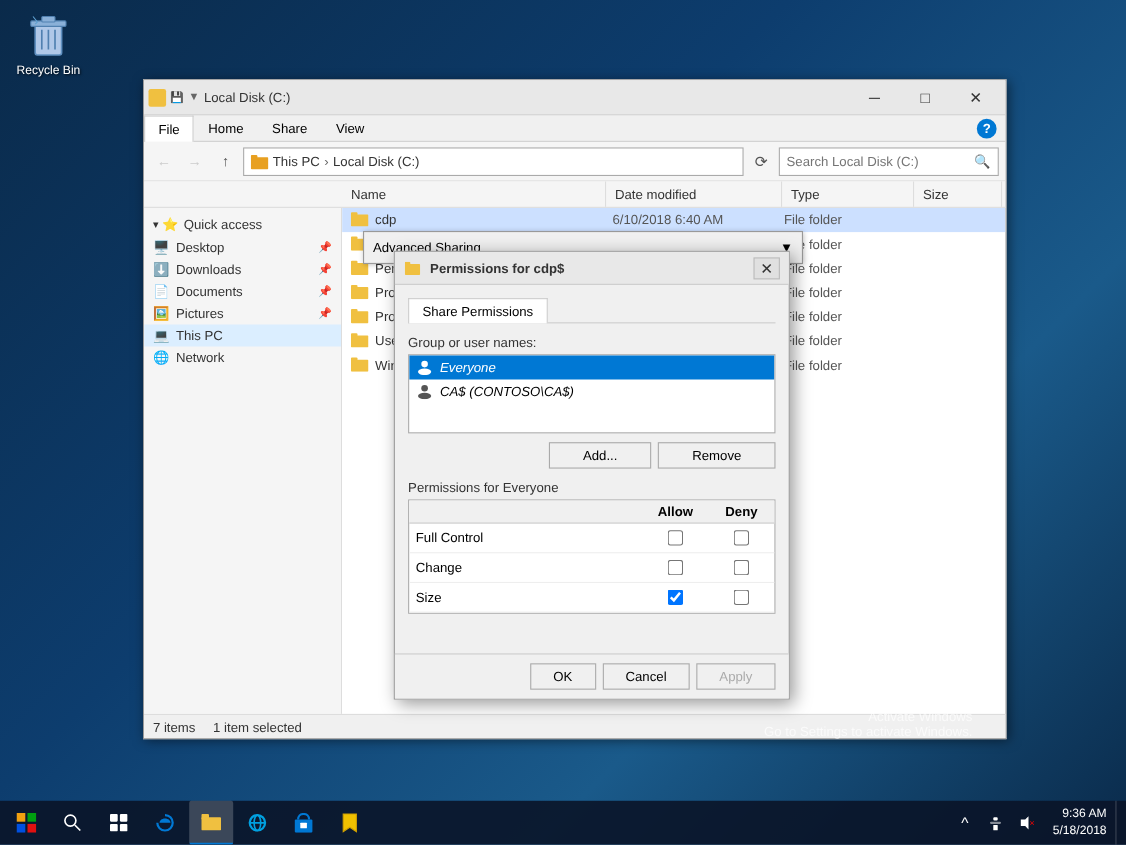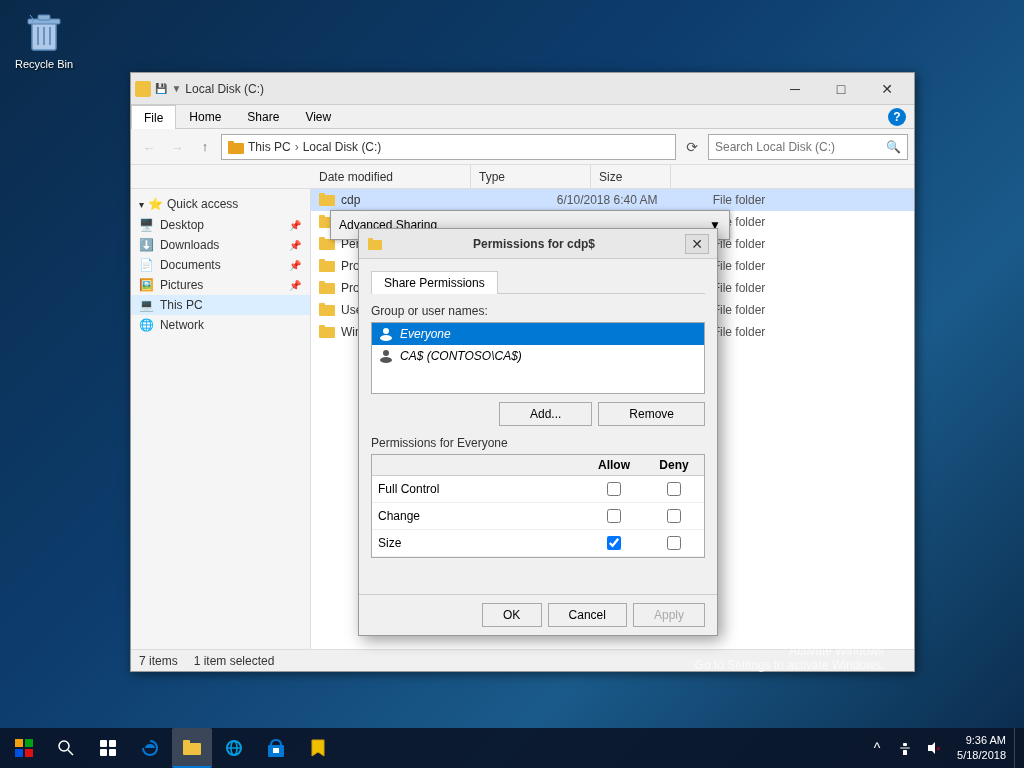--- a/index.html
+++ b/index.html
@@ -341,21 +341,20 @@
       flex-direction: column;
     }
     .dlg-title-bar {
       height: 30px;
       background: #e8e8e8;
       display: flex;
       align-items: center;
       padding: 0 8px;
       gap: 8px;
       border-bottom: 1px solid #ccc;
-      text-align: center;
     }
     .dlg-title-icon {
       width: 16px;
       height: 16px;
       display: flex;
       align-items: center;
       justify-content: center;
     }
     .dlg-title-text {
       flex: 1;
@@ -622,20 +621,21 @@
       </div>
       <div class="refresh-btn">⟳</div>
       <div class="search-box">
         <input type="text" placeholder="Search Local Disk (C:)" style="">
         <span style="color:#999;">🔍</span>
       </div>
     </div>
 
     <div class="col-headers">
       <div class="sidebar-space"></div>
+      <div class="col-header col-name">Name</div>
       <div class="col-header col-date">Date modified</div>
       <div class="col-header col-type">Type</div>
       <div class="col-header col-size">Size</div>
     </div>
 
     <div class="main-content">
 
       <div class="sidebar">
         <div class="sidebar-header">
           <span style="font-size:10px;">▾</span>

